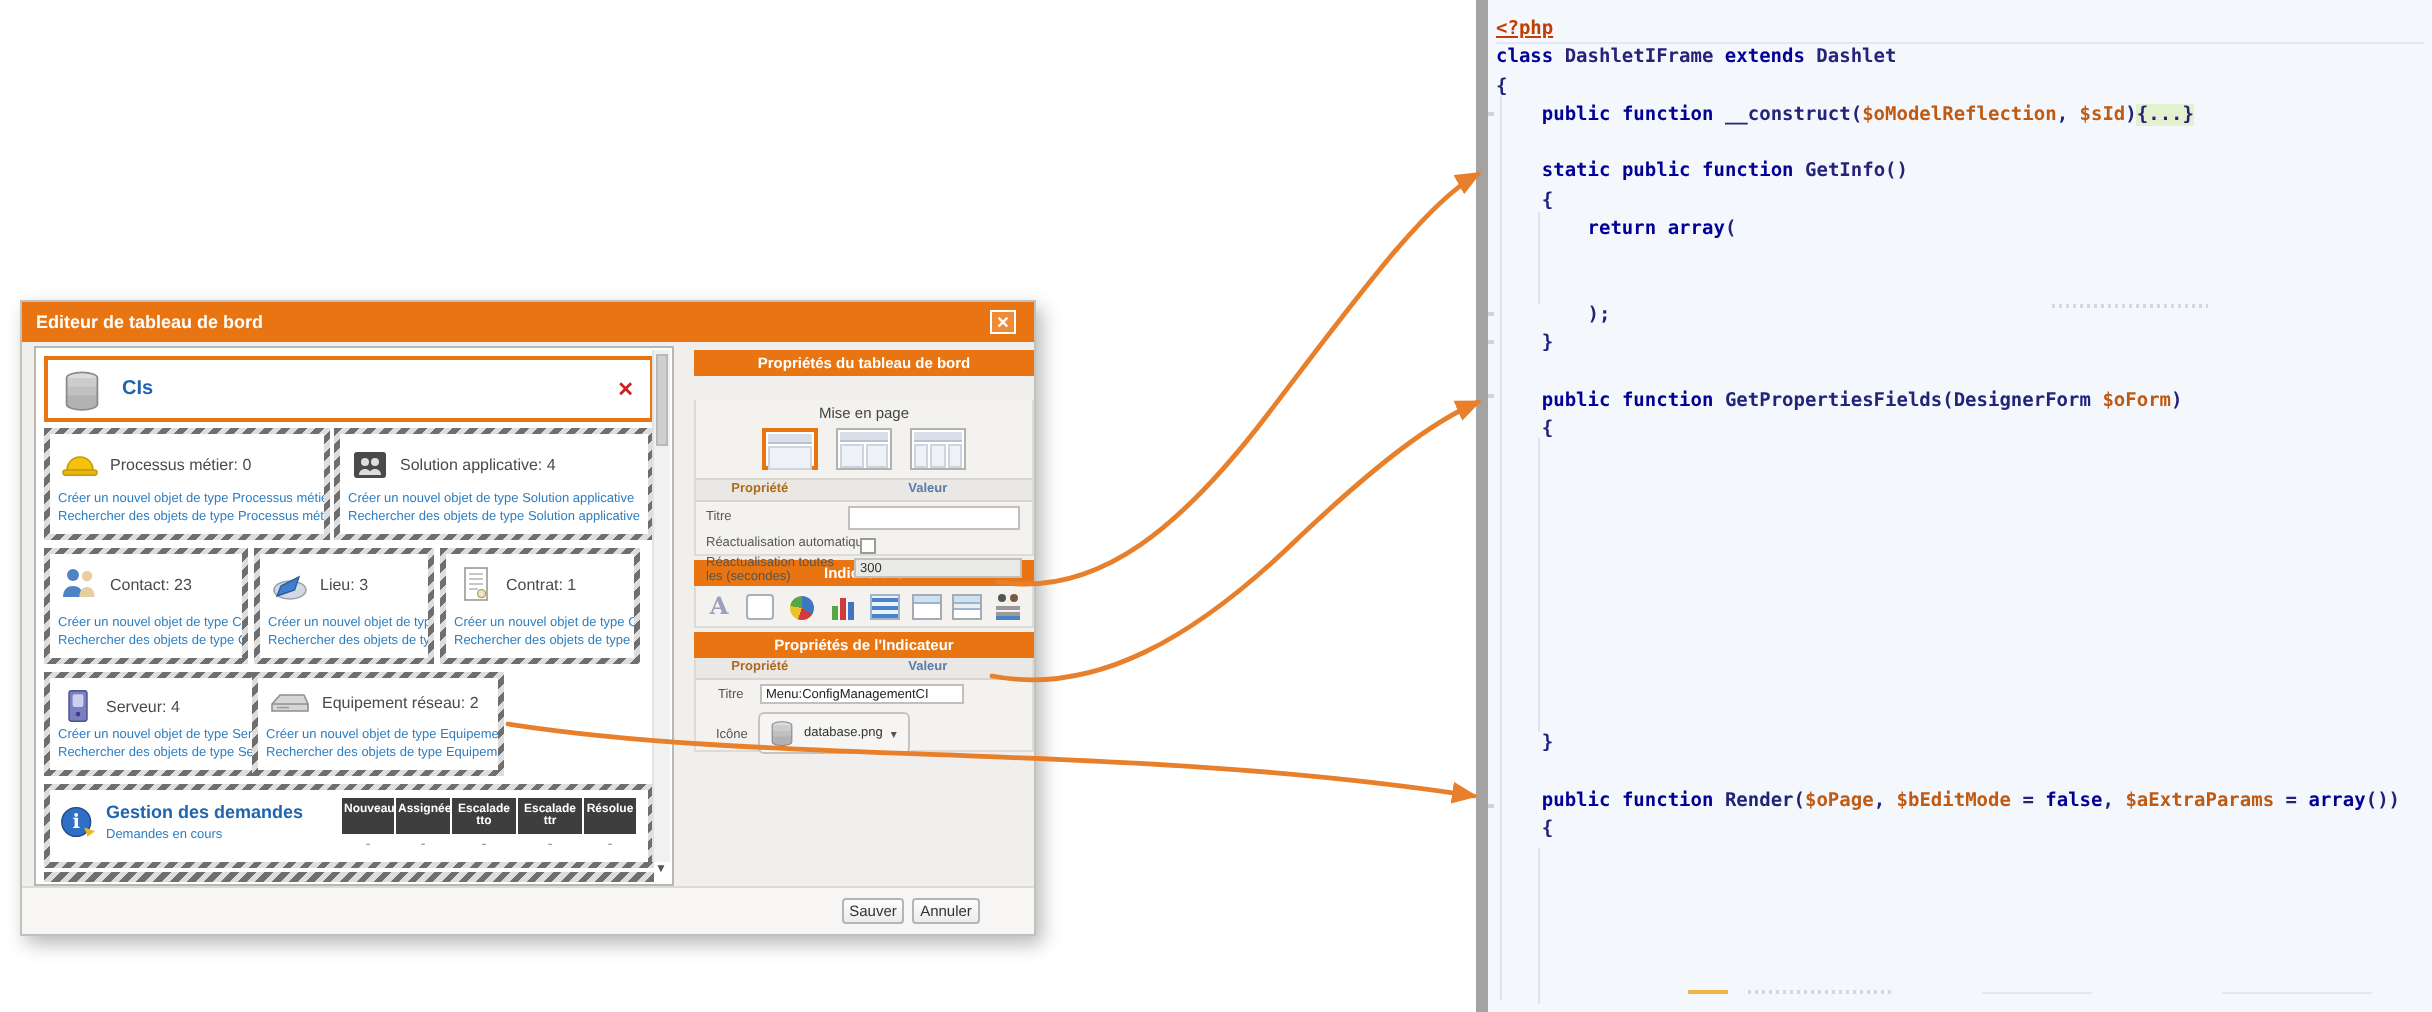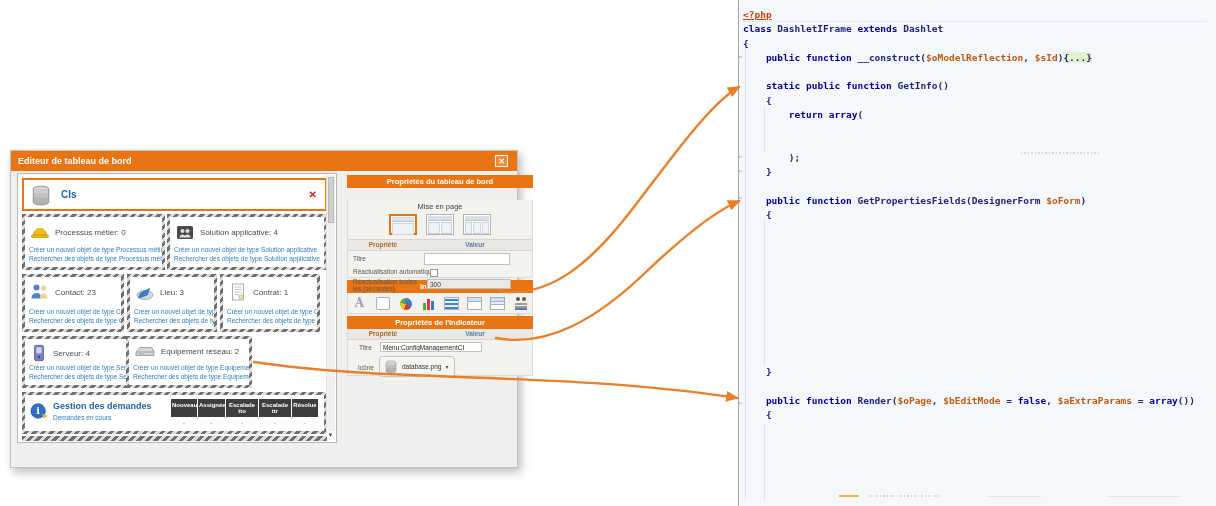--- a/index.html
+++ b/index.html
@@ -1,21 +1,21 @@
 <!DOCTYPE html>
 <html><head>
 <meta charset="utf-8">
 <style>
   html,body{margin:0;padding:0;}
   .stage{position:relative;width:1216px;height:506px;background:#ffffff;overflow:hidden;
          font-family:"Liberation Sans",sans-serif;}
 
   
   .codepanel{position:absolute;left:738px;top:0;width:478px;height:506px;
-             background:#f4f8fd;border-left:1px solid #a3a3a3;box-sizing:border-box;}
+             background:#f4f8fd;border-left:6px solid #a3a3a3;box-sizing:border-box;}
   .code{position:absolute;left:4px;top:8px;font-family:"DejaVu Sans Mono",monospace;
         font-size:9.5px;font-weight:bold;line-height:14.3px;white-space:pre;color:#23237a;}
   .code-line{height:14.3px;}
   .t-php{color:#c43c00;text-decoration:underline;}
   .t-kw{color:#000096;}
   .t-pl{color:#23237a;}
   .t-var{color:#c05a12;}
   .t-hl{color:#23237a;background:#e3f1cf;}
   .php-rule{position:absolute;left:4px;top:21px;width:464px;height:1px;background:#e2e7f1;}
   .guide{position:absolute;width:1px;background:#dee4ef;}
@@ -59,21 +59,21 @@
         padding:3px 1px;box-sizing:border-box;}
   .gd-vrow{display:flex;gap:1px;margin-top:2px;}
   .gd-v{color:#888;font-size:7px;text-align:center;box-sizing:border-box;}
   .strip{position:absolute;background:repeating-linear-gradient(135deg,#6f6f6f 0 3px,#dddddd 3px 6px);}
   .vscroll{position:absolute;right:1px;top:1px;width:8px;height:256px;background:#f1f1f1;border-left:1px solid #e2e2e2;}
   .vthumb{position:absolute;left:1px;right:1px;top:2px;height:44px;background:#cfcfcf;border:1px solid #b9b9b9;cursor:pointer;}
   .vdown{position:absolute;right:1px;bottom:2px;width:9px;height:9px;font-size:6px;color:#555;
          text-align:center;line-height:9px;cursor:pointer;}
 
   
-  .props{position:absolute;left:336px;top:24px;width:186px;}
+  .props{position:absolute;left:336px;top:24px;width:170px;}
   .sec-h{background:#e87511;color:#fff;font-size:7.5px;font-weight:bold;text-align:center;
          height:13px;line-height:13px;}
   .sec-b{background:#f3f2ef;border:1px solid #ddlala;border:1px solid #dddbd7;border-top:none;box-sizing:border-box;}
   .mise{font-size:7.5px;color:#444;text-align:center;padding-top:2px;margin-top:12px;}
   .layrow{display:flex;justify-content:center;gap:9px;padding:3px 0 4px 0;}
   .lay{width:28px;height:21px;background:#fff;border:1px solid #b2b2b2;box-sizing:border-box;cursor:pointer;}
   .lay.sel{border:2px solid #e87511;}
   .lay .lbar{height:4px;background:#d9e0ea;border-bottom:1px solid #b9c3cf;margin:1px 1px 0 1px;}
   .lay .lcols{display:flex;height:12px;margin:1px;gap:1px;}
   .lay .lcols div{flex:1;background:#eef2f7;border:1px solid #ccd5df;}
@@ -455,20 +455,24 @@
                   <path d="M3 12.5v4c0 1.4 3.1 2.5 7 2.5s7-1.1 7-2.5v-4" fill="#b2b2b2" stroke="#8a8a8a" stroke-width="0.8"></path>
                 </svg>
               </span>
             <span class="ddlab">database.png</span>
             <span class="caret">▾</span>
           </span>
         </div>
       </div>
     </div>
 
+    <div class="btnbar">
+      <span class="btn btn-save">Sauver</span>
+      <span class="btn btn-cancel">Annuler</span>
+    </div>
   </div>
 
   <svg class="arrows" viewBox="0 0 1216 506">
     <defs>
       <marker id="ah" markerUnits="userSpaceOnUse" markerWidth="13" markerHeight="11" refX="11" refY="5.5" orient="auto">
         <path d="M0,0 L13,5.5 L0,11 z" fill="#e87f2a"></path>
       </marker>
     </defs>
     <path d="M 499 291 C 550 299, 592 262, 634 207 C 676 152, 712 102, 739 87" fill="none" stroke="#e87f2a" stroke-width="2.4" stroke-linecap="round" marker-end="url(#ah)"></path>
     <path d="M 496 338 C 548 348, 598 318, 646 272 C 688 232, 716 211, 739 201" fill="none" stroke="#e87f2a" stroke-width="2.4" stroke-linecap="round" marker-end="url(#ah)"></path>

